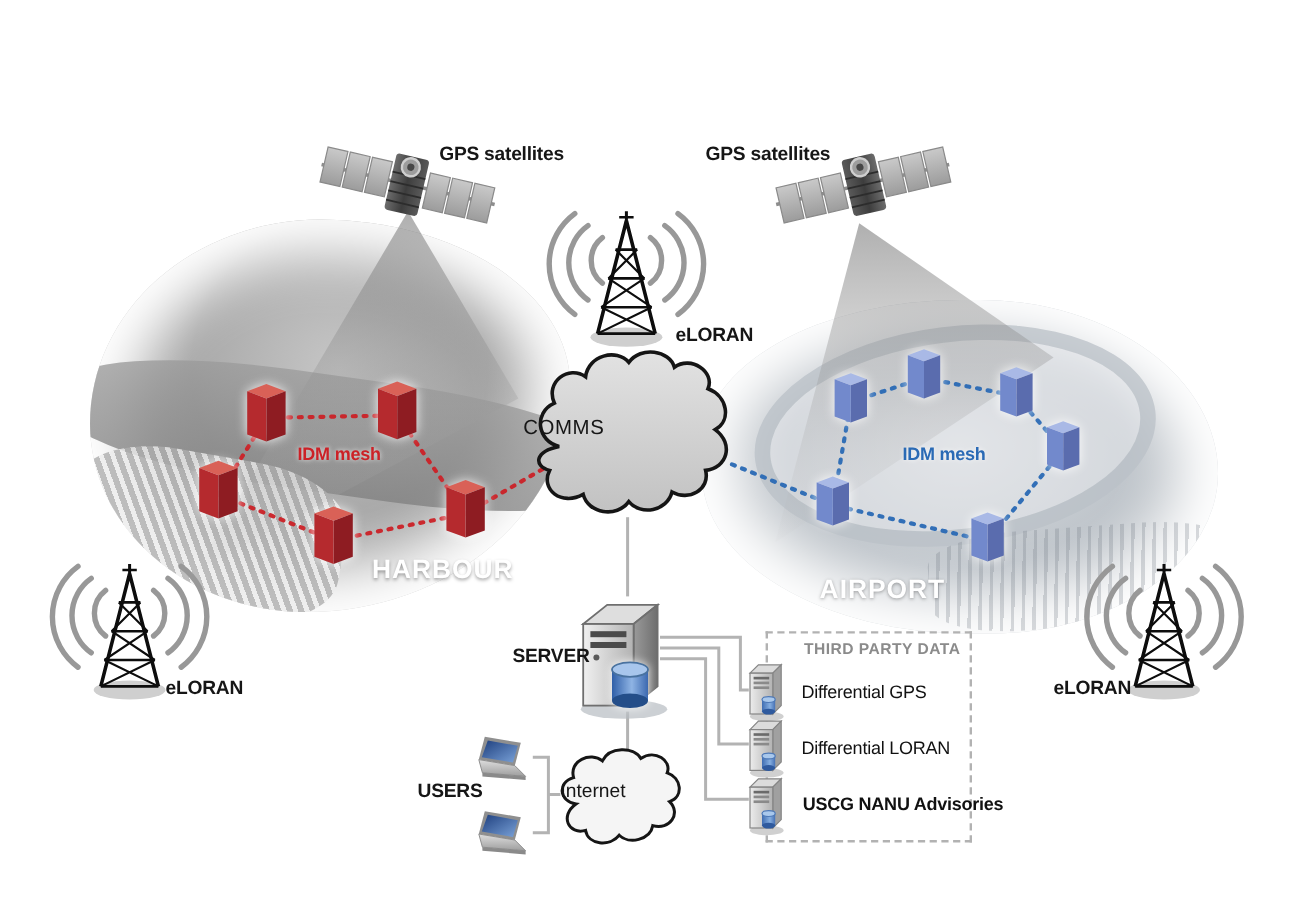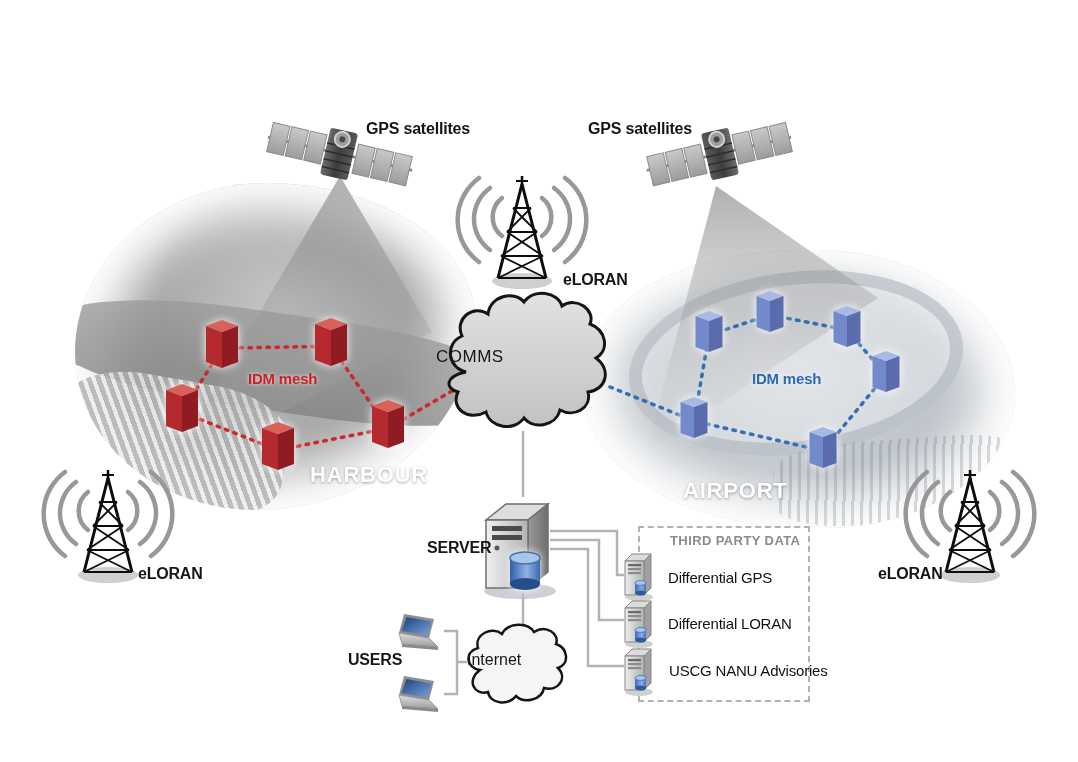--- a/index.html
+++ b/index.html
@@ -425,15 +425,15 @@
   <div class="cloud-label" style="left:447px;top:651px;width:112px;font-size:16px;padding-left:20px;">Internet</div>
   <div class="label" style="left:427px;top:539px;">SERVER</div>
   <div class="label" style="left:348px;top:651px;">USERS</div>
   <div class="site-title" style="left:310px;top:462px;">HARBOUR</div>
   <div class="site-title" style="left:683px;top:462px;margin-top:16px;">AIRPORT</div>
   <div class="mesh-label" style="left:248px;top:370px;color:#cc2127;">IDM mesh</div>
   <div class="mesh-label" style="left:752px;top:370px;color:#2a6ab5;">IDM mesh</div>
   <div id="tpd-title">THIRD PARTY DATA</div>
   <div class="tpd-item" style="left:668px;top:569px;">Differential GPS</div>
   <div class="tpd-item" style="left:668px;top:615px;text-align:center;">Differential LORAN</div>
-  <div class="tpd-item" style="left:669px;top:662px;">USCG NANU Advisories</div>
+  <div class="tpd-item" style="left:669px;top:662px;font-weight:bold;">USCG NANU Advisories</div>
 
 </div>
 
 </body></html>

